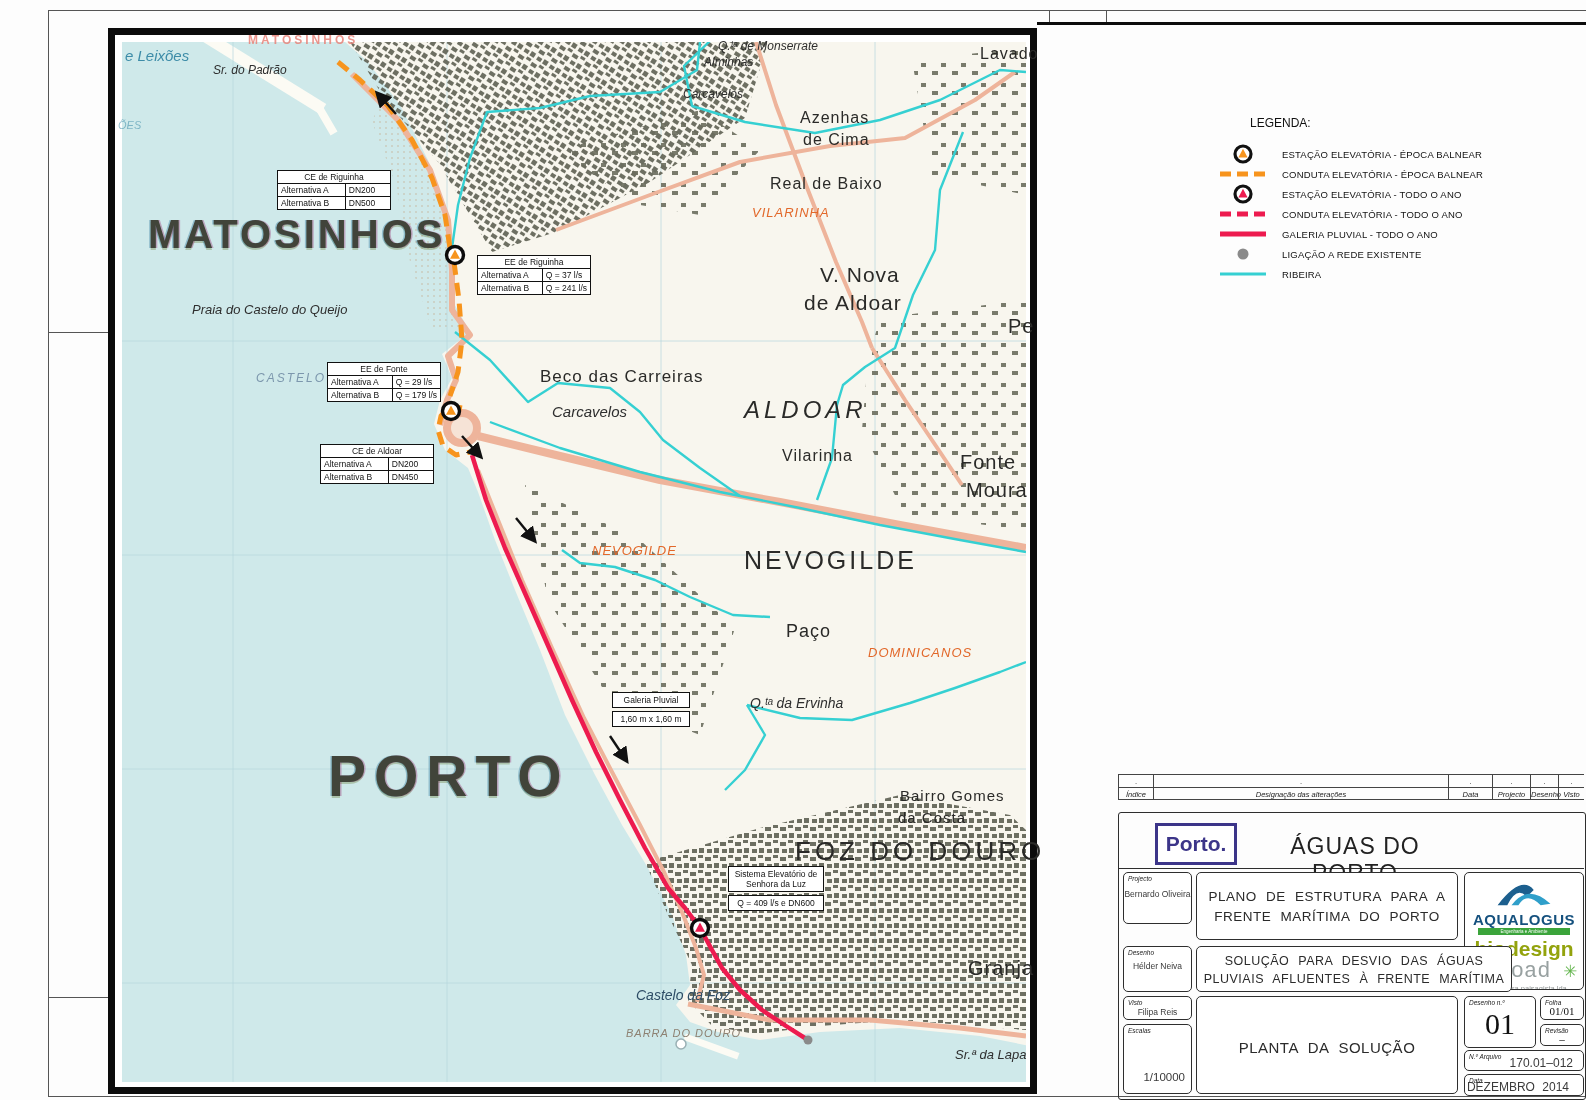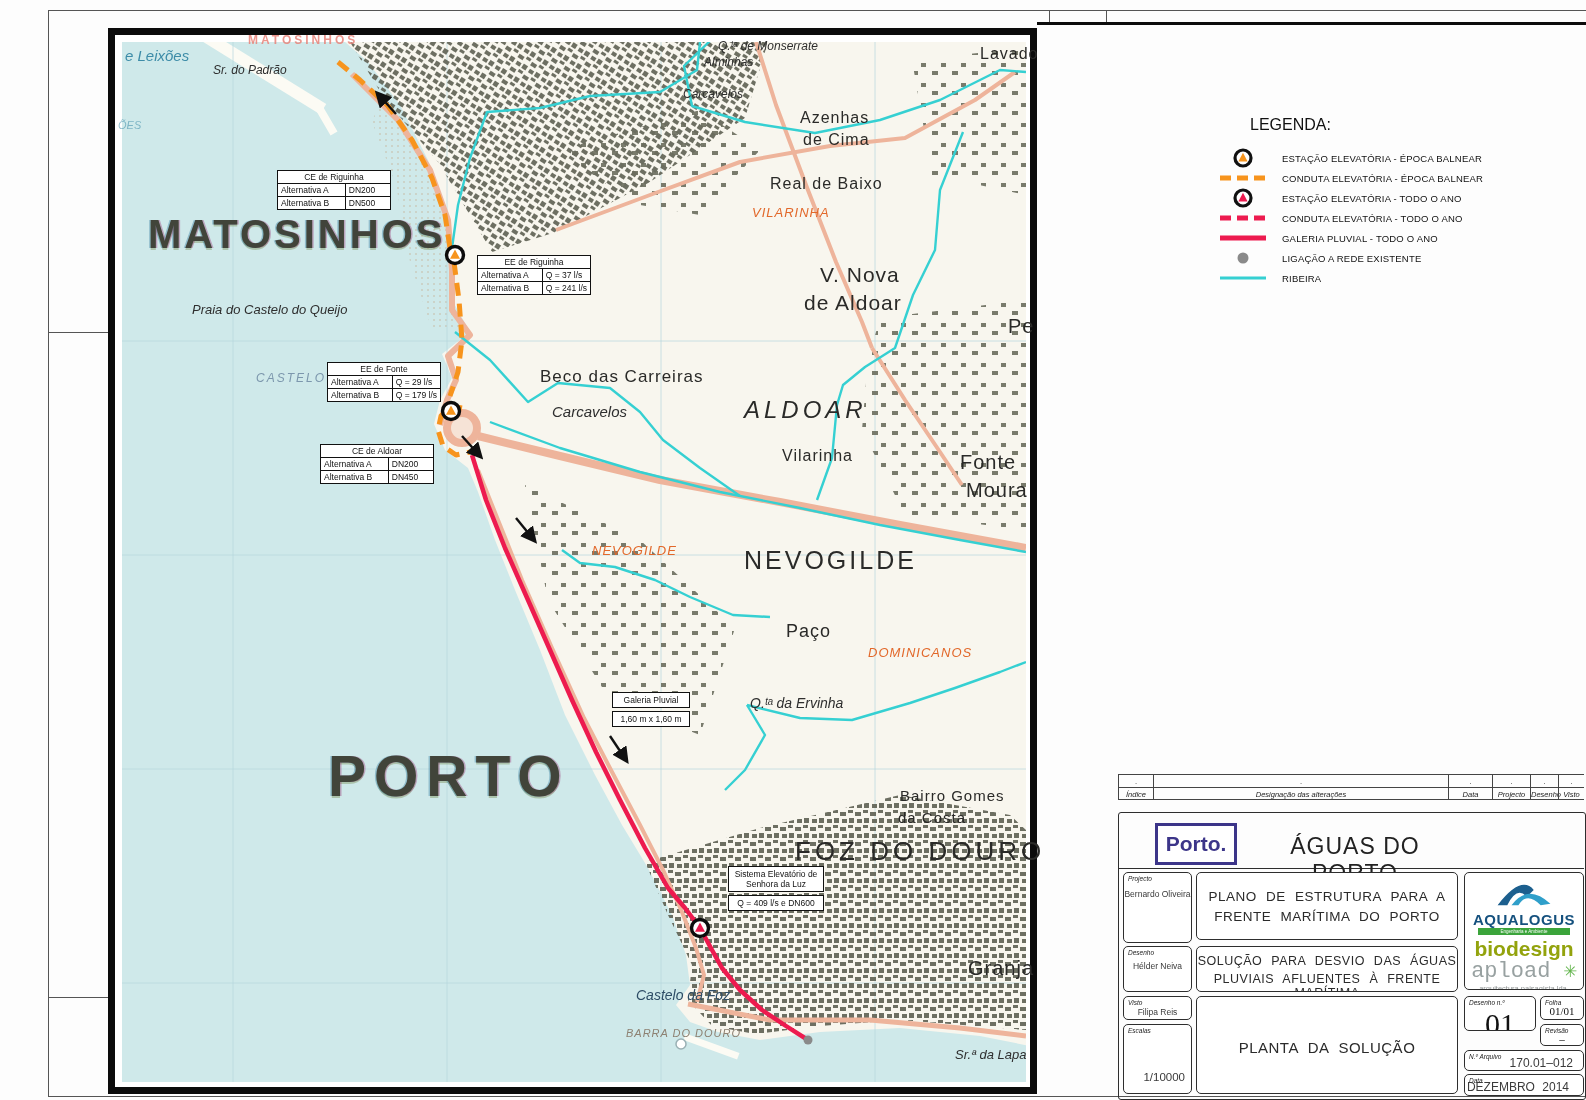--- a/index.html
+++ b/index.html
@@ -26,21 +26,21 @@
   .sp3{letter-spacing:3px;}.sp4{letter-spacing:4px;}.sp8{letter-spacing:8px;}
   
   .co{position:absolute;z-index:8;font-size:8.5px;}
   .co table{border-collapse:collapse;background:#fff;}
   .co td{border:1.3px solid #111;padding:1px 3px;background:#fff;white-space:nowrap;}
   .co .co-title{text-align:center;font-size:8.5px;}
   .co-stack .cell{border:1.3px solid #111;background:#fff;text-align:center;
                   padding:2px 4px;margin-bottom:3px;white-space:pre-line;}
   
   .legend{position:absolute;left:1218px;top:116px;z-index:4;}
-  .lg-title{font-size:16px;margin-bottom:14px;padding-left:32px;}
+  .lg-title{font-size:12px;margin-bottom:14px;padding-left:32px;}
   .lg-row{display:flex;align-items:center;height:20px;}
   .lg-sym{width:50px;display:flex;justify-content:center;align-items:center;}
   .lg-lab{font-size:9.5px;margin-left:14px;letter-spacing:.2px;}
   
   .tb-cell{position:absolute;box-sizing:border-box;border:1.3px solid #2e2e2e;
            border-radius:5px;background:#fff;overflow:hidden;}
   .tb-lab{position:absolute;left:4px;top:2px;font-size:6.5px;font-style:italic;color:#222;}
   .tb-val{position:absolute;width:100%;text-align:center;color:#3a3a3a;}
   .rev-cell{position:absolute;box-sizing:border-box;border-left:1px solid #444;
             font-size:7.5px;text-align:center;color:#222;}
@@ -365,21 +365,21 @@
       </div>
 
     <div style="position:absolute;left:1118px;top:812px;width:466px;height:286px;border:1.4px solid #2e2e2e;border-radius:3px;"></div>
     <div class="hline" style="left:1118px;top:868px;width:466px;height:1px;background:#2e2e2e;"></div>
 
     <div class="porto-box">
       <span class="porto-txt">Porto.</span>
     </div>
     <div style="position:absolute;left:1245px;top:833px;width:220px;text-align:center;font-size:23px;letter-spacing:1px;color:#222;">ÁGUAS DO PORTO</div>
 
-    <div class="tb-cell" style="left:1123px;top:872px;width:69px;height:71px;">
+    <div class="tb-cell" style="left:1123px;top:872px;width:69px;height:52px;">
       <span class="tb-lab">Projecto</span>
       <div class="tb-val" style="top:16px;font-size:8.5px;">Bernardo Oliveira</div>
     </div>
 
     <div class="tb-cell" style="left:1196px;top:872px;width:262px;height:68px;">
       <div class="tb-val draft" style="top:16px;font-size:13.5px;">PLANO  DE  ESTRUTURA  PARA  A</div>
       <div class="tb-val draft" style="top:36px;font-size:13.5px;">FRENTE  MARÍTIMA  DO  PORTO</div>
     </div>
 
     <div class="tb-cell" style="left:1464px;top:872px;width:120px;height:118px;text-align:center;">
@@ -392,40 +392,40 @@
       <div class="bio">biodesign</div>
       <div class="apl"><span>apload</span><b> ✳</b></div>
       <div class="apl-sub">arquitectura paisagista lda.</div>
     </div>
 
     <div class="tb-cell" style="left:1123px;top:946px;width:69px;height:46px;">
       <span class="tb-lab">Desenho</span>
       <div class="tb-val" style="top:14px;font-size:8.5px;">Hélder Neiva</div>
     </div>
 
-    <div class="tb-cell" style="left:1196px;top:946px;width:262px;height:46px;">
+    <div class="tb-cell" style="left:1196px;top:946px;width:316px;height:46px;">
       <div class="tb-val draft" style="top:7px;font-size:12.5px;">SOLUÇÃO  PARA  DESVIO  DAS  ÁGUAS</div>
       <div class="tb-val draft" style="top:25px;font-size:12.5px;">PLUVIAIS  AFLUENTES  À  FRENTE  MARÍTIMA</div>
     </div>
 
     <div class="tb-cell" style="left:1123px;top:996px;width:69px;height:24px;">
       <span class="tb-lab">Visto</span>
       <div class="tb-val" style="top:10px;font-size:8.5px;">Filipa Reis</div>
     </div>
 
     <div class="tb-cell" style="left:1123px;top:1024px;width:69px;height:70px;">
       <span class="tb-lab">Escalas</span>
       <div style="position:absolute;right:6px;bottom:10px;font-size:11.5px;color:#3a3a3a;">1/10000</div>
     </div>
 
     <div class="tb-cell" style="left:1196px;top:996px;width:262px;height:98px;">
       <div class="tb-val draft" style="top:42px;font-size:15px;">PLANTA  DA  SOLUÇÃO</div>
     </div>
 
-    <div class="tb-cell" style="left:1464px;top:996px;width:72px;height:35px;">
+    <div class="tb-cell" style="left:1464px;top:996px;width:72px;height:52px;">
       <span class="tb-lab">Desenho  n.º</span>
       <div class="tb-val" style="top:10px;font-size:30px;font-family:'Liberation Serif',serif;color:#111;">01</div>
     </div>
 
     <div class="tb-cell" style="left:1540px;top:996px;width:44px;height:24px;">
       <span class="tb-lab">Folha</span>
       <div class="tb-val" style="top:8px;font-size:11px;font-family:'Liberation Serif',serif;color:#111;">01/01</div>
     </div>
 
     <div class="tb-cell" style="left:1540px;top:1024px;width:44px;height:22px;">

